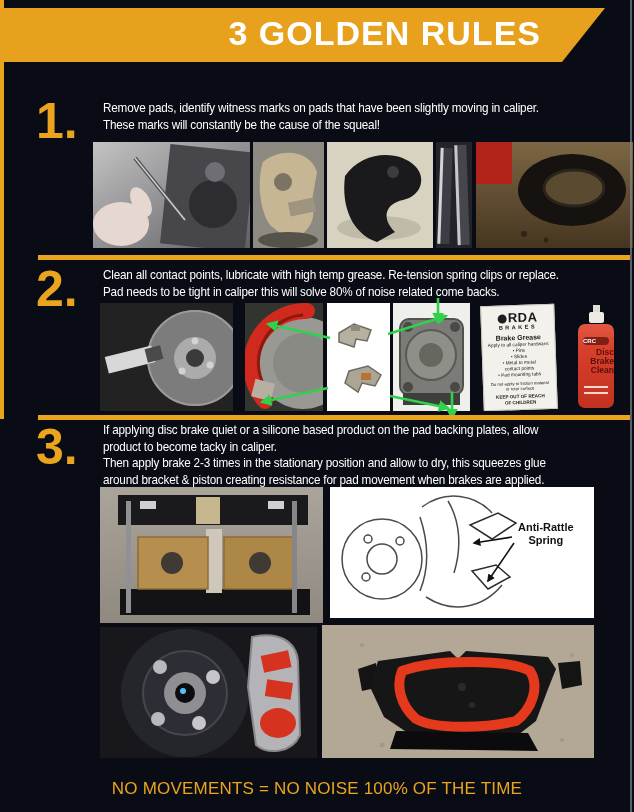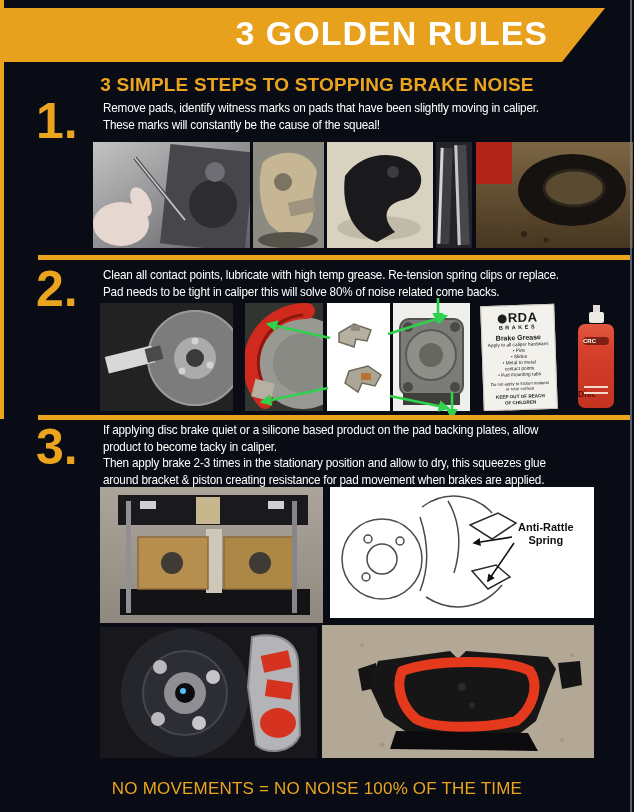--- a/index.html
+++ b/index.html
@@ -9,21 +9,21 @@
     font-family:"Liberation Sans",sans-serif;
   }
   .abs{position:absolute;}
   .left-stripe{left:0;top:0;width:4px;height:419px;background:#EAA41E;}
   .right-edge{left:630px;top:0;width:2px;height:812px;background:#878d95;opacity:.65;}
   .banner{
     left:0;top:8px;width:605px;height:54px;background:#E8A11C;
     clip-path:polygon(0 0,605px 0,562px 54px,0 54px);
   }
   .banner-title{
-    position:absolute;right:57px;top:50%;transform:translateY(-53%);
+    position:absolute;right:64px;top:50%;transform:translateY(-53%);
     color:#fff;font-weight:bold;font-size:34px;letter-spacing:1px;white-space:nowrap;
   }
   .heading{
     left:0;top:74px;width:100%;text-align:center;color:#EAA41E;
     font-weight:bold;font-size:19px;letter-spacing:.2px;
   }
   .step-num{color:#EAA41E;font-weight:bold;font-size:50px;line-height:1;left:36px;}
   .step-text{
     left:103px;color:#fff;font-size:13px;line-height:16.5px;letter-spacing:-.2px;
     transform:scaleX(.9);transform-origin:0 0;white-space:nowrap;
@@ -56,41 +56,40 @@
   .b-cap{width:15px;height:11px;background:#edeae4;margin:0 auto;border-radius:2px;}
   .b-body{
     width:36px;height:84px;margin:1px auto 0;position:relative;
     background:linear-gradient(180deg,#e25740 0%,#d6402c 30%,#c33120 100%);
     border-radius:7px;
   }
   .b-crc{
     position:absolute;top:13px;left:5px;right:5px;height:8px;line-height:8px;
     background:#7e2013;color:#fff;font-weight:bold;font-size:6px;border-radius:4px;
   }
-  .b-word{color:#5c0f07;font-weight:bold;font-size:8.5px;line-height:9px;text-align:left;margin-top:42px;}
+  .b-word{color:#5c0f07;font-weight:bold;font-size:8.5px;line-height:9px;text-align:right;}
   .b-words{position:absolute;top:24px;left:0;right:0;text-align:center;}
   .b-bar{position:absolute;left:6px;right:6px;height:2px;background:#f6d8cd;}
   
   .diag-label{
     position:absolute;left:188px;top:34px;color:#111;
     font-weight:bold;font-size:11px;line-height:12.5px;
   }
 </style>
 </head>
 <body>
 
 <div id="page">
 
   <div class="abs left-stripe"></div>
 
   <div class="abs banner">
     <span class="banner-title">3 GOLDEN RULES</span>
   </div>
 
-  <div class="abs heading">3 SIMPLE STEPS TO STOPPING BRAKE NOISE</div>
 
   <div class="abs step-num" style="top:96px;">1.</div>
   <div class="abs step-text" style="top:100px;">
     <div>Remove pads, identify witness marks on pads that have been slightly moving in caliper.</div>
     <div>These marks will constantly be the cause of the squeal!</div>
   </div>
 
   <div class="photo" style="left:93px;top:142px;width:157px;height:106px;">
     <svg width="157" height="106" viewBox="0 0 157 106">
       <defs>
@@ -228,22 +227,22 @@
     </div>
   </div>
   <div class="photo" style="left:567px;top:303px;width:56px;height:108px;">
     <div class="bottle">
       <div class="b-tip"></div>
       <div class="b-cap"></div>
       <div class="b-body">
         <div class="b-crc">CRC</div>
         <div class="b-words">
           <div class="b-word">Disc</div>
-          <div class="b-word">Apply</div>
-          <div class="b-word">Metal</div>
+          <div class="b-word">Brake</div>
+          <div class="b-word">Clean</div>
         </div>
         <div class="b-bar" style="top:62px;"></div>
         <div class="b-bar" style="top:68px;"></div>
       </div>
     </div>
   </div>
 
   <svg class="abs" style="left:238px;top:296px;width:240px;height:128px;" viewBox="0 0 240 128">
     <defs>
       <marker id="ah" viewBox="0 0 10 10" refX="8" refY="5" markerWidth="4.5" markerHeight="4.5" orient="auto">

